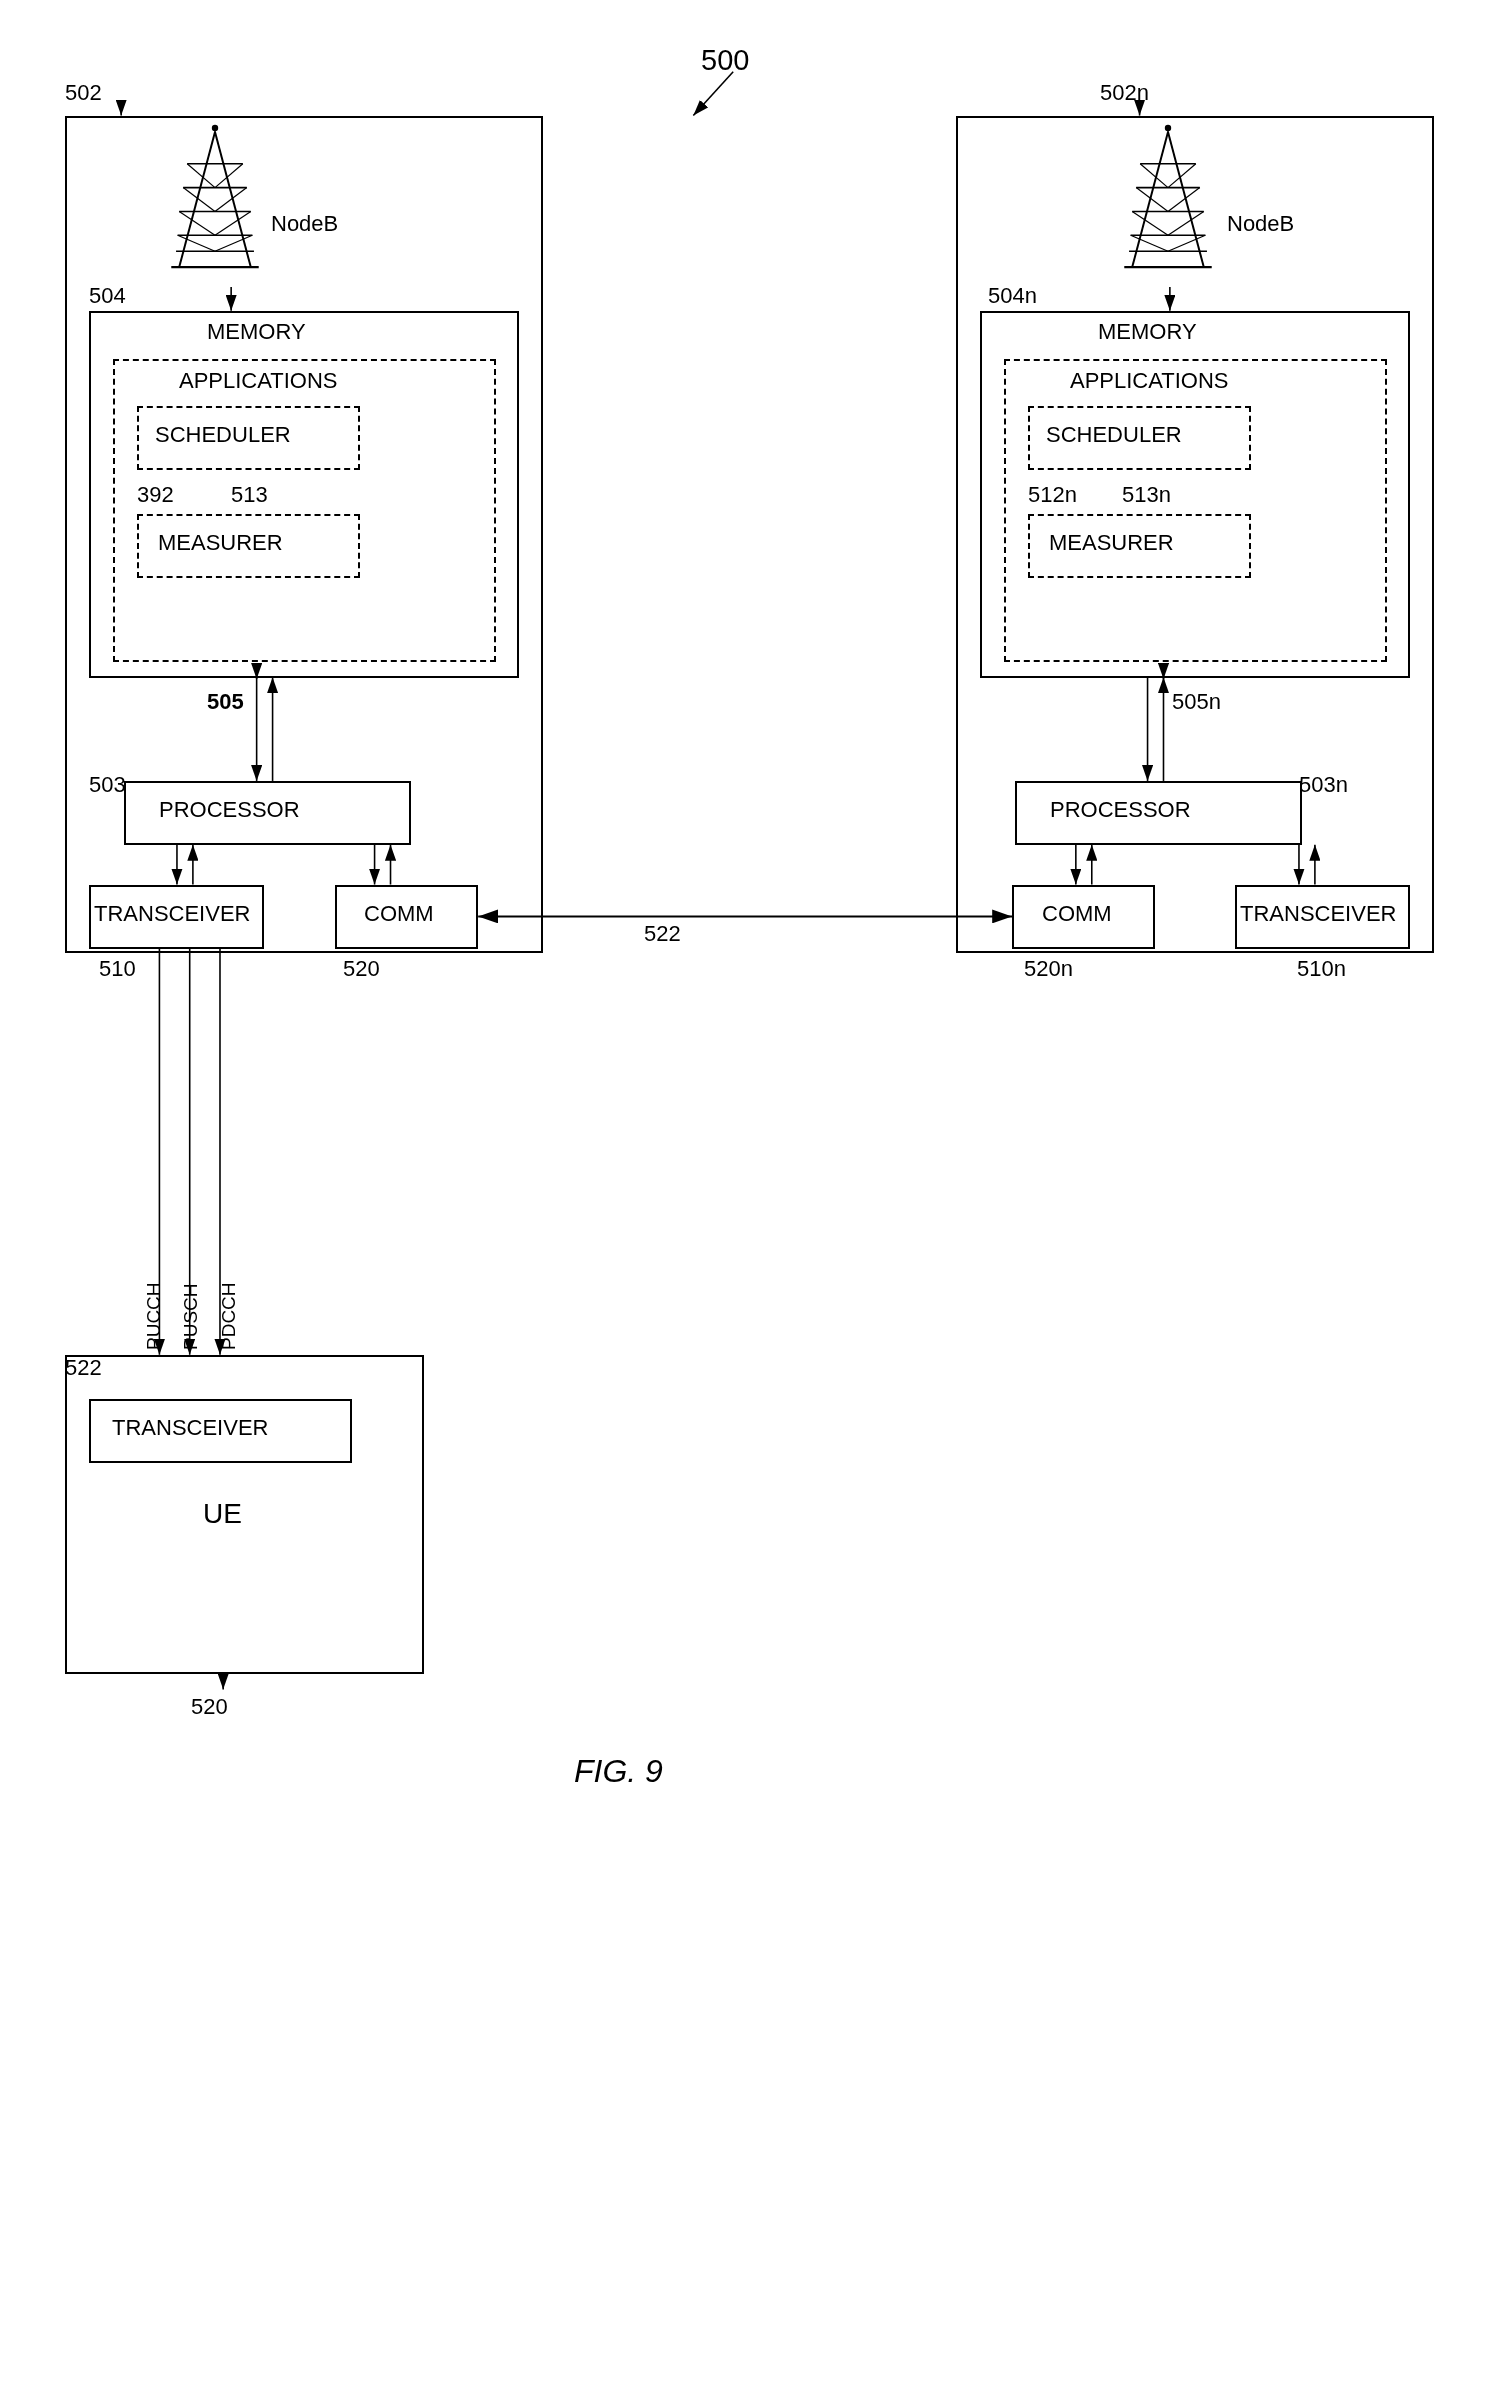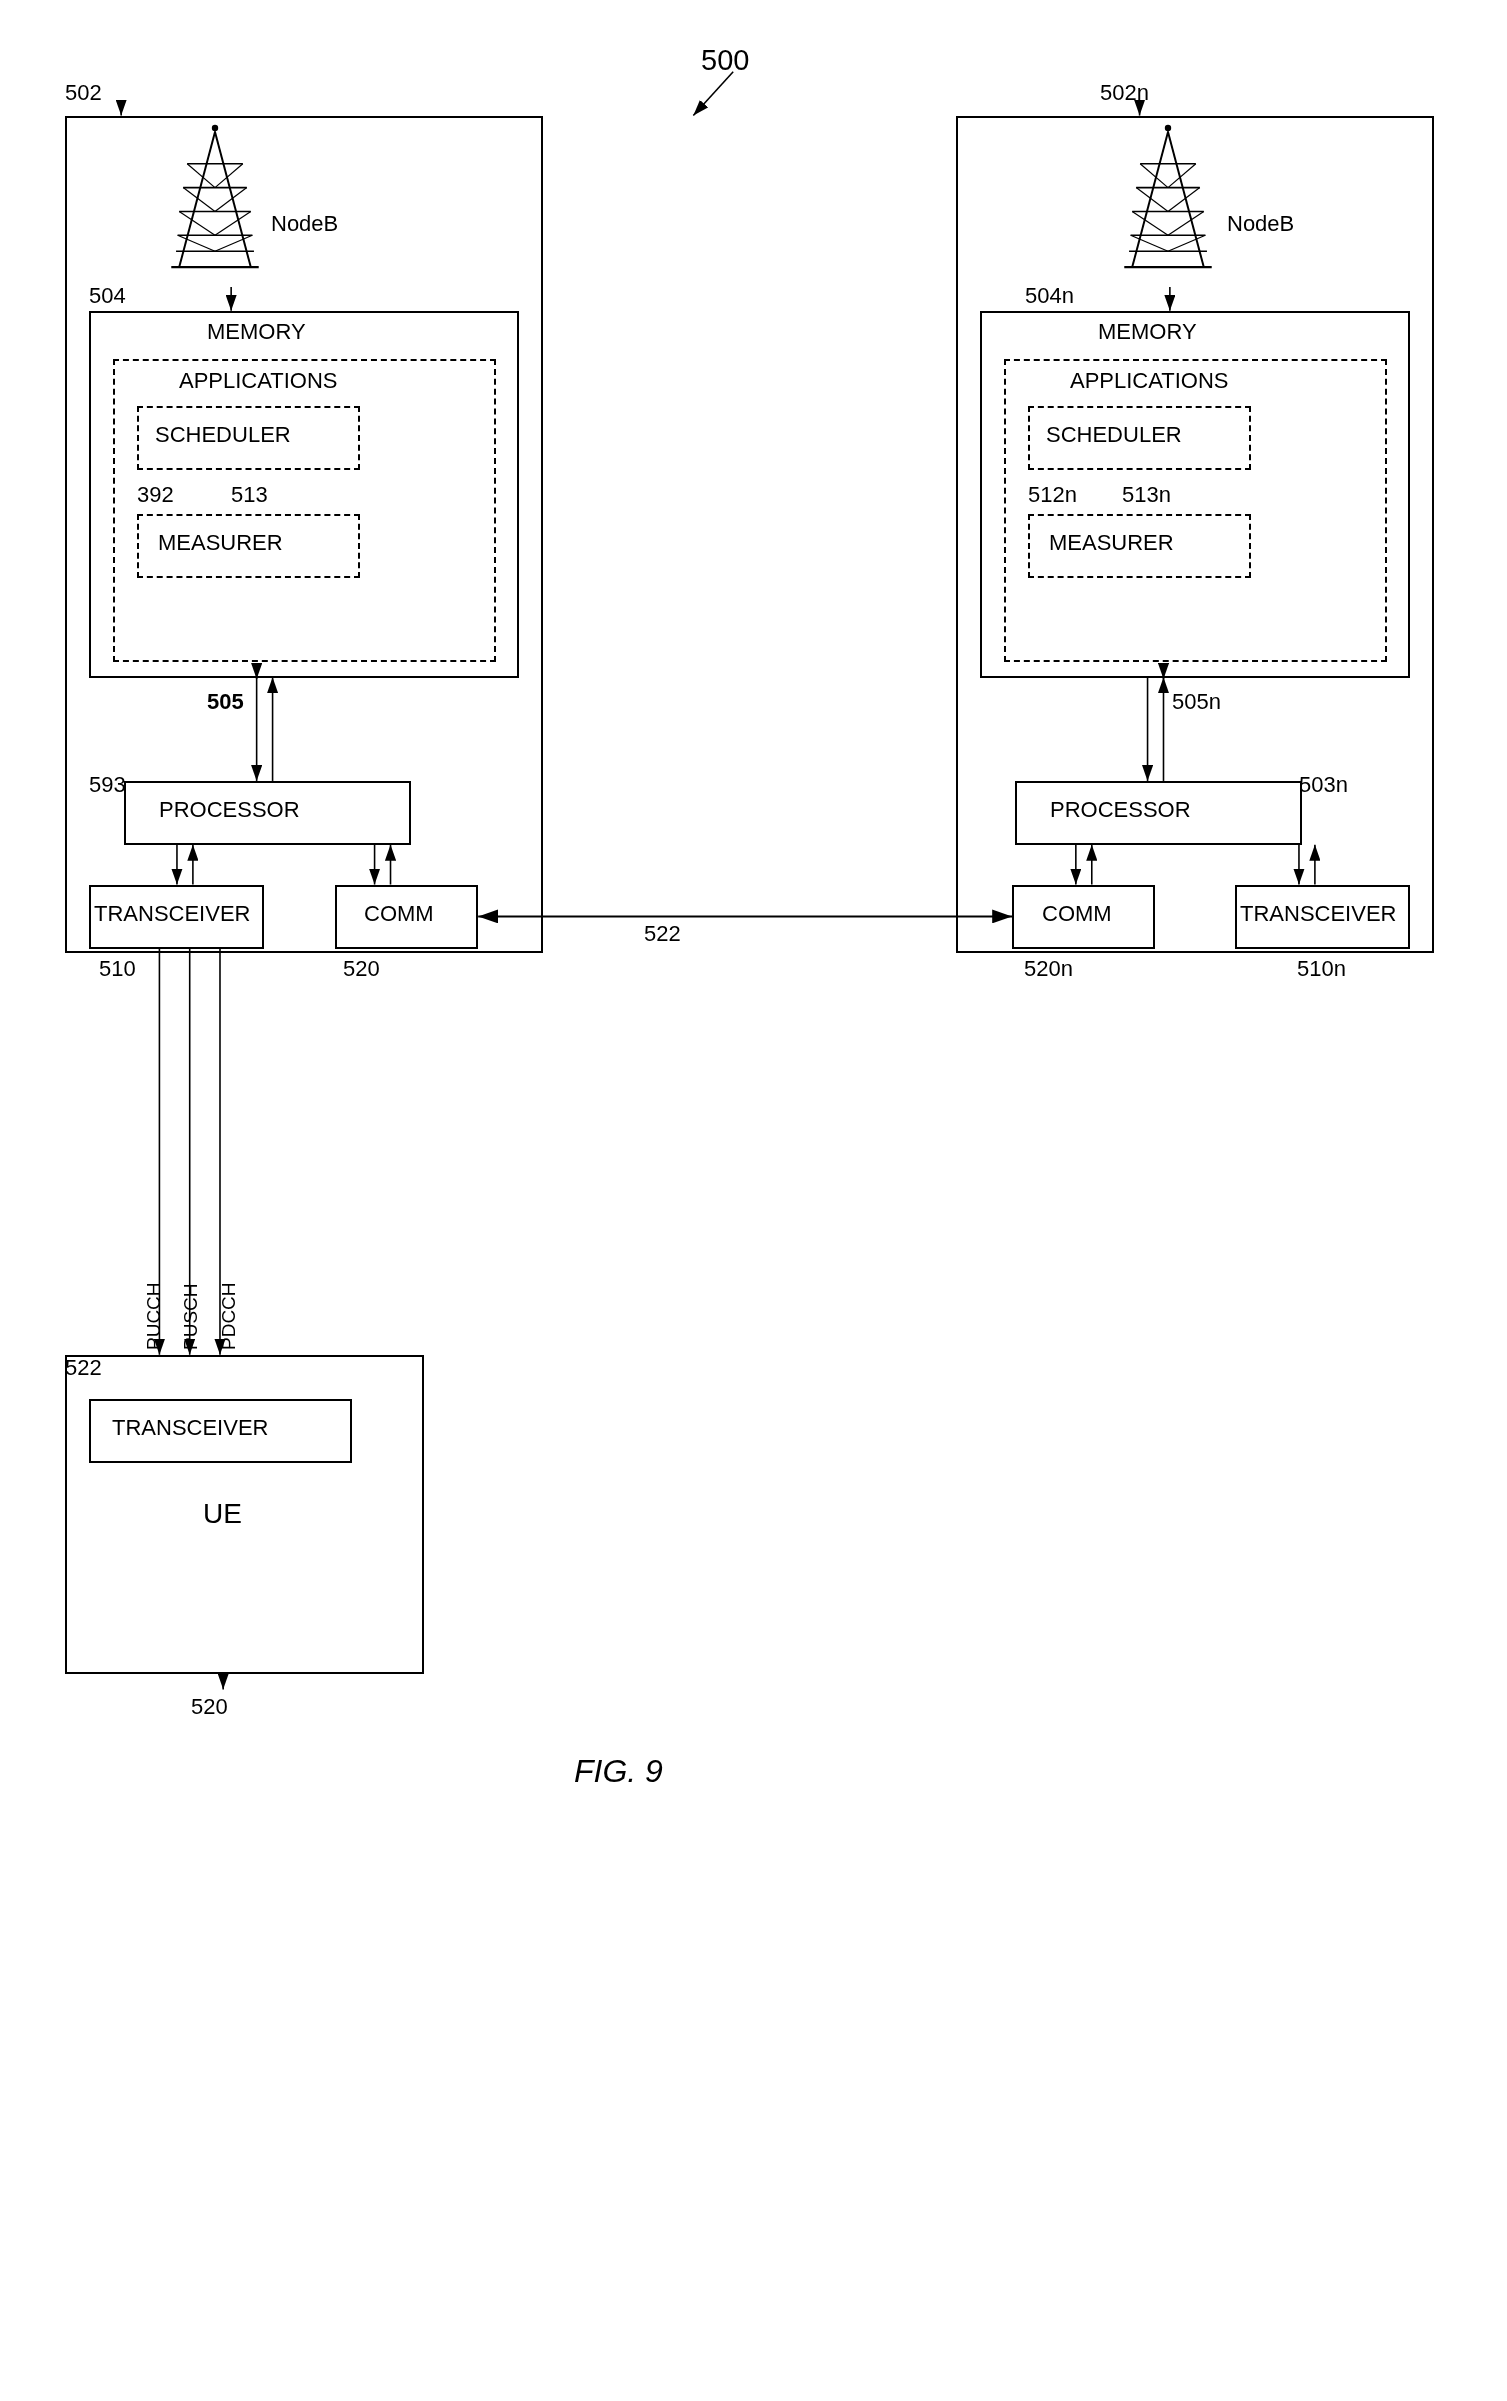--- a/index.html
+++ b/index.html
@@ -124,21 +124,21 @@
   <span class="label" style="left:231px; top:482px;">513</span>
 
   <div class="box-dashed" style="left:137px; top:514px; width:223px; height:64px;"></div>
   <span class="label" style="left:158px; top:530px;">MEASURER</span>
 
   <span class="label" style="left:207px; top:689px;font-weight:bold;">505</span>
 
   <div class="box" style="left:124px; top:781px; width:287px; height:64px;"></div>
   <span class="label" style="left:159px; top:797px;">PROCESSOR</span>
 
-  <span class="label" style="left:89px; top:772px;">593</span>
+  <span class="label" style="left:89px; top:772px;">503</span>
 
   <div class="box" style="left:89px; top:885px; width:175px; height:64px;"></div>
   <span class="label" style="left:94px; top:901px;">TRANSCEIVER</span>
 
   <span class="label" style="left:89px; top:956px;margin-left:10px;">510</span>
 
   <div class="box" style="left:335px; top:885px; width:143px; height:64px;"></div>
   <span class="label" style="left:364px; top:901px;">COMM</span>
 
   <span class="label" style="left:343px; top:956px;">520</span>
@@ -166,21 +166,21 @@
     <line x1="75" y1="5" x2="75" y2="10" stroke="#000" stroke-width="2"></line>
     <circle cx="75" cy="5" r="4" fill="#000"></circle>
     <line x1="20" y1="180" x2="130" y2="180" stroke="#000" stroke-width="3"></line>
   </svg>
 
   <span class="label" style="left:1227px; top:211px;">NodeB</span>
 
   <div class="box" style="left:980px; top:311px; width:430px; height:367px;"></div>
   <span class="label" style="left:1098px; top:319px;">MEMORY</span>
 
-  <span class="label" style="left:1025px; top:283px;">504n</span>
+  <span class="label" style="left:988px; top:283px;">504n</span>
 
   <div class="box-dashed" style="left:1004px; top:359px; width:383px; height:303px;"></div>
   <span class="label" style="left:1070px; top:368px;">APPLICATIONS</span>
 
   <div class="box-dashed" style="left:1028px; top:406px; width:223px; height:64px;"></div>
   <span class="label" style="left:1046px; top:422px;">SCHEDULER</span>
 
   <span class="label" style="left:1028px; top:482px;">512n</span>
 
   <span class="label" style="left:1122px; top:482px;">513n</span>

